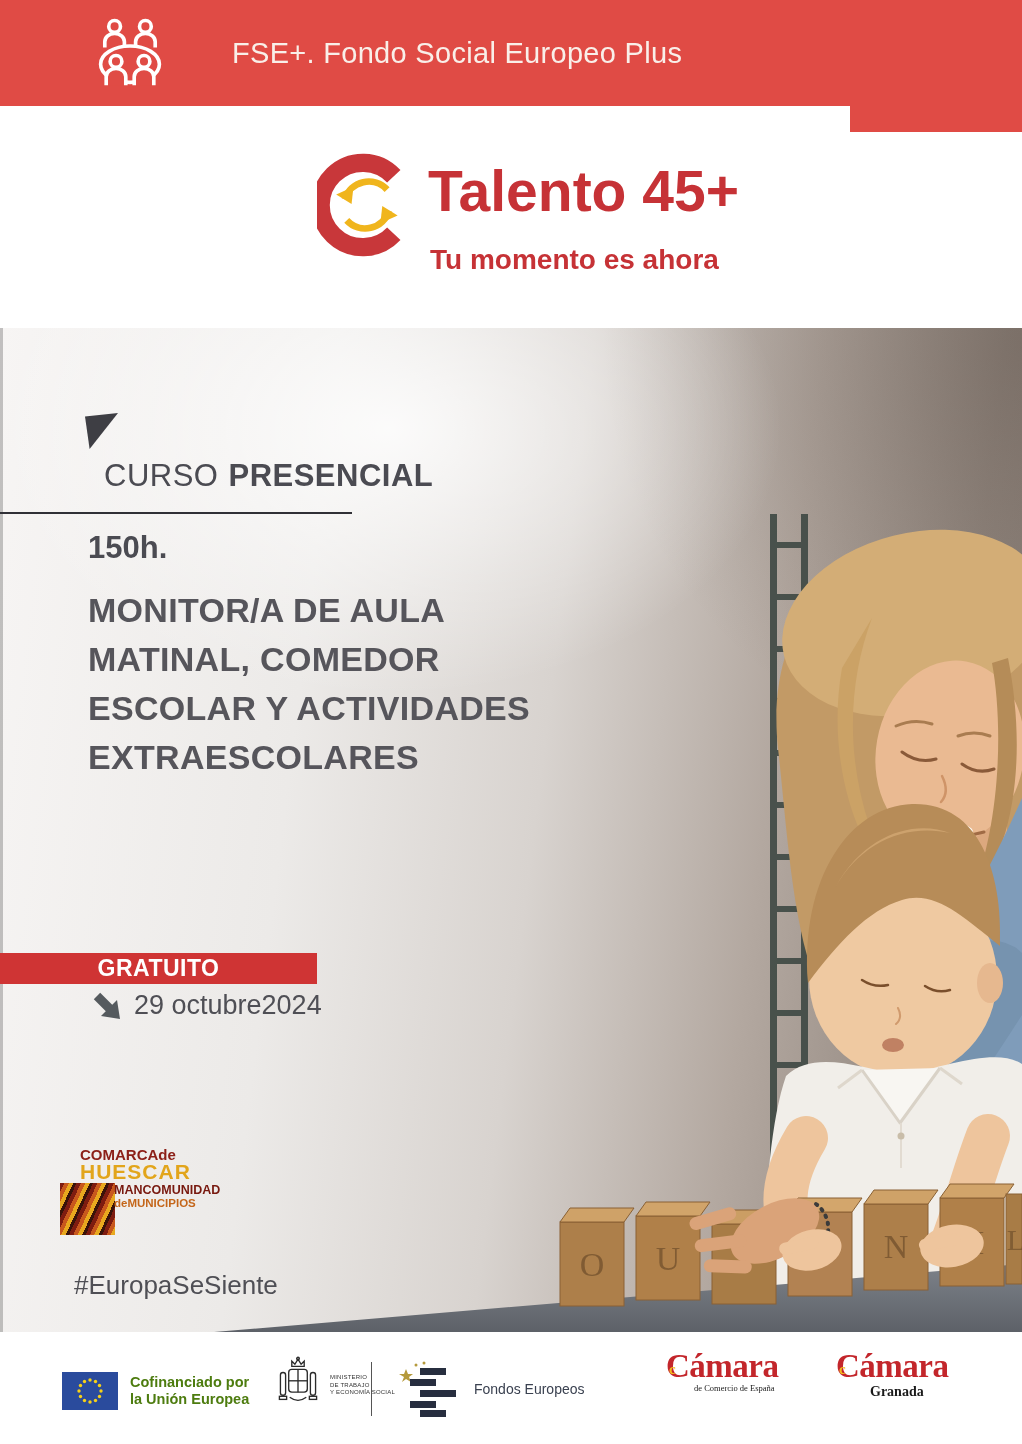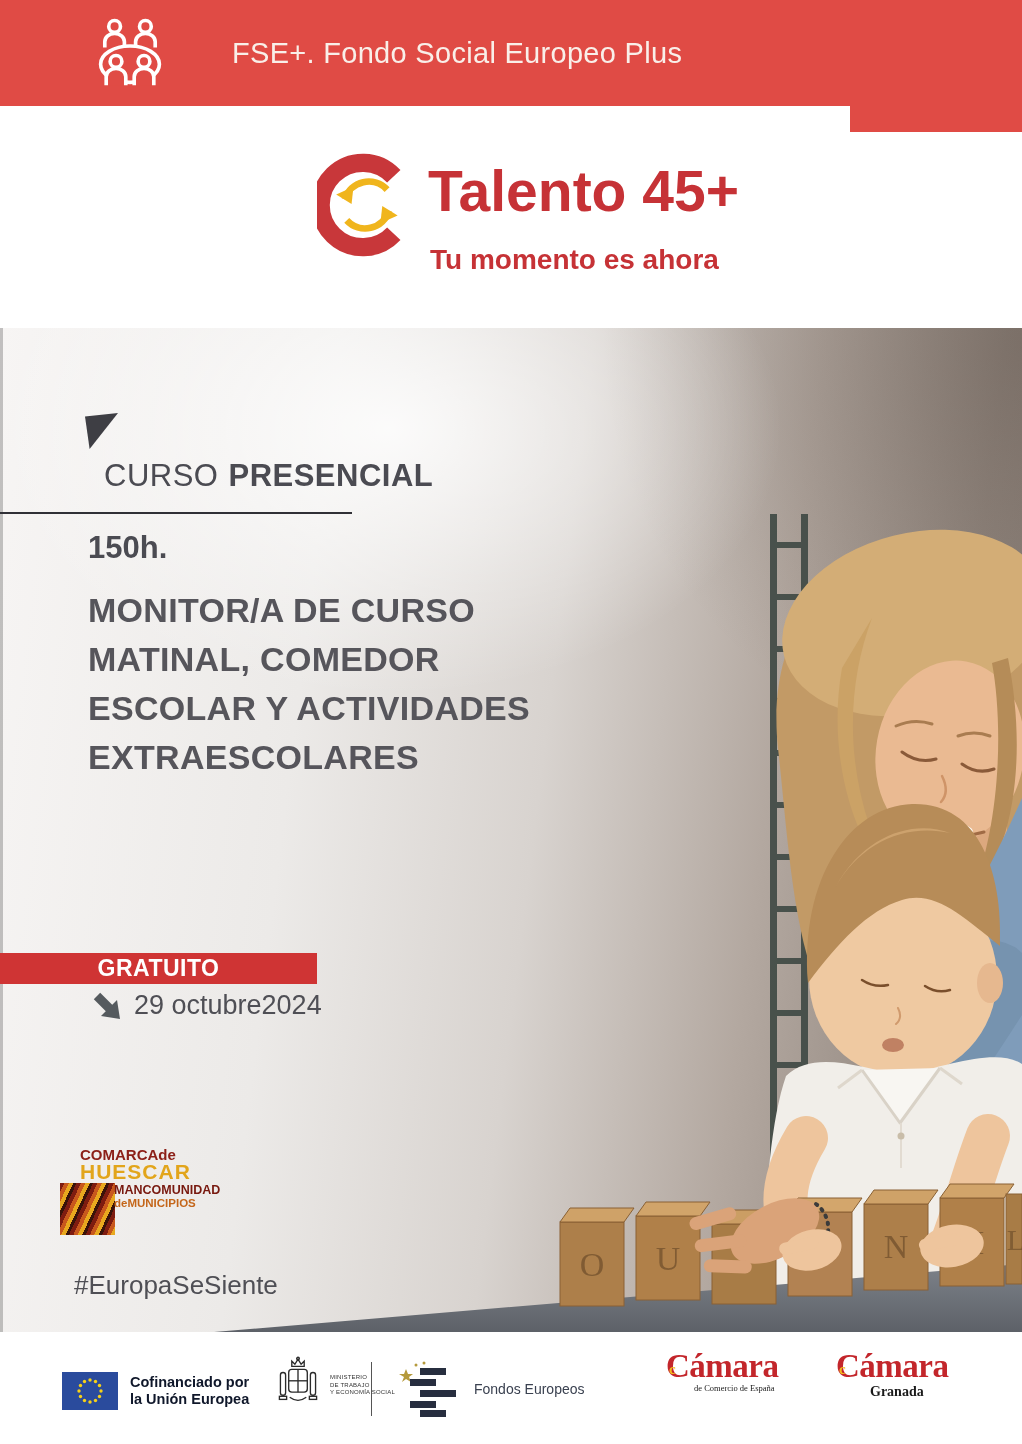--- a/index.html
+++ b/index.html
@@ -54,21 +54,21 @@
   .comarca .l3{position:absolute;left:54px;top:37px;font-size:12.5px;font-weight:700;color:#78190f;}
   .comarca .l4{position:absolute;left:54px;top:51px;font-size:11.5px;font-weight:700;color:#c4661a;}
   .comarca .stripes{
     position:absolute;left:0;top:37px;width:55px;height:52px;
     background:repeating-linear-gradient(115deg,#7e1c10 0 4px,#c8581d 4px 8px,#e8a81f 8px 12px,#38130a 12px 15px);
   }
   .hashtag{position:absolute;left:74px;top:942px;font-size:26px;color:#4f4f55;}
   
   .footer{position:absolute;left:0;top:1332px;width:1022px;height:112px;background:#ffffff;}
   .eu-group{position:absolute;left:62px;top:40px;display:flex;gap:12px;align-items:flex-start;}
-  .eu-text{color:#0f172a;font-size:14.5px;font-weight:700;line-height:17px;padding-top:2px;}
+  .eu-text{color:#4d7c0f;font-size:14.5px;font-weight:700;line-height:17px;padding-top:2px;}
   .ministry-group{position:absolute;left:276px;top:24px;display:flex;gap:10px;}
   .ministry-text{font-size:6px;color:#333;line-height:7.5px;padding-top:18px;letter-spacing:.2px;}
   .footer-divider{position:absolute;left:371px;top:30px;width:1px;height:54px;background:#555;}
   .fondos-group{position:absolute;left:396px;top:28px;display:flex;align-items:center;gap:12px;}
   .fondos-label{font-size:14px;color:#3a4150;}
   .camara{position:absolute;top:16px;width:160px;}
   .camara.es{left:666px;}
   .camara.gr{left:836px;}
   .cam-wrap{position:relative;display:inline-block;font-family:"Liberation Serif",serif;}
   .cam-name{font-size:33px;font-weight:700;color:#c3262b;letter-spacing:-.5px;}
@@ -242,21 +242,21 @@
 
     <div class="course-type">
       <span class="reg">CURSO</span><span class="bold">PRESENCIAL</span>
     </div>
 
     <div class="rule"></div>
 
     <div class="hours">150h.</div>
 
     <div class="course-title">
-      <div>MONITOR/A DE CURSO</div>
+      <div>MONITOR/A DE AULA</div>
       <div>MATINAL, COMEDOR</div>
       <div>ESCOLAR Y ACTIVIDADES</div>
       <div>EXTRAESCOLARES</div>
     </div>
 
     <div class="badge">GRATUITO</div>
 
     <div class="date-row">
       <svg viewBox="0 0 30 30">
         <path d="M5,5 L18,18" stroke="#555a5e" stroke-width="9"></path>

